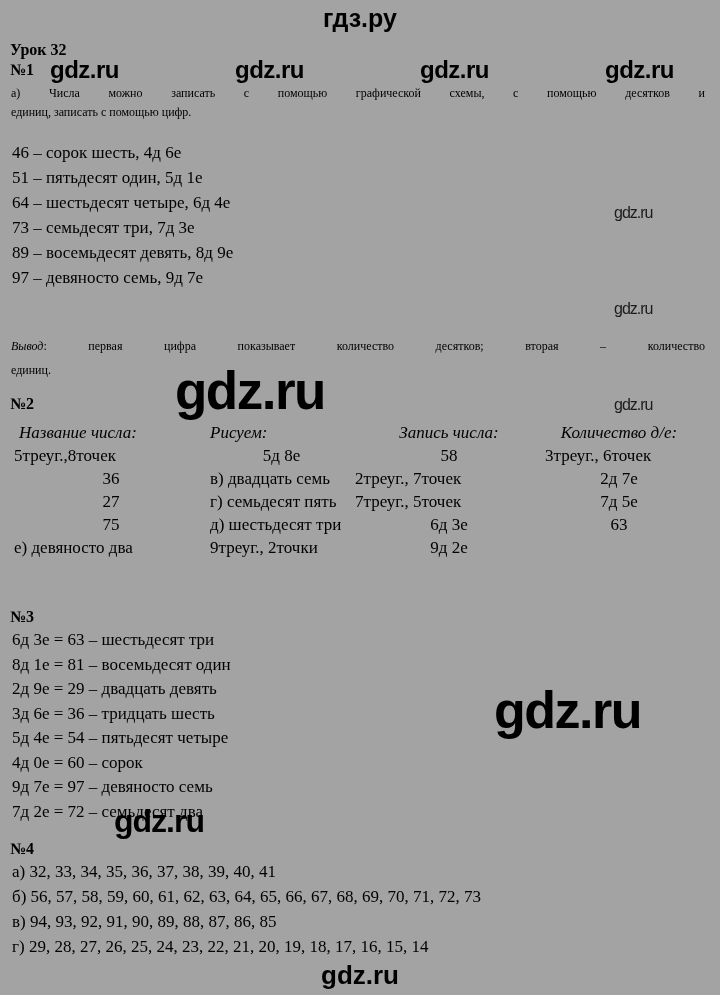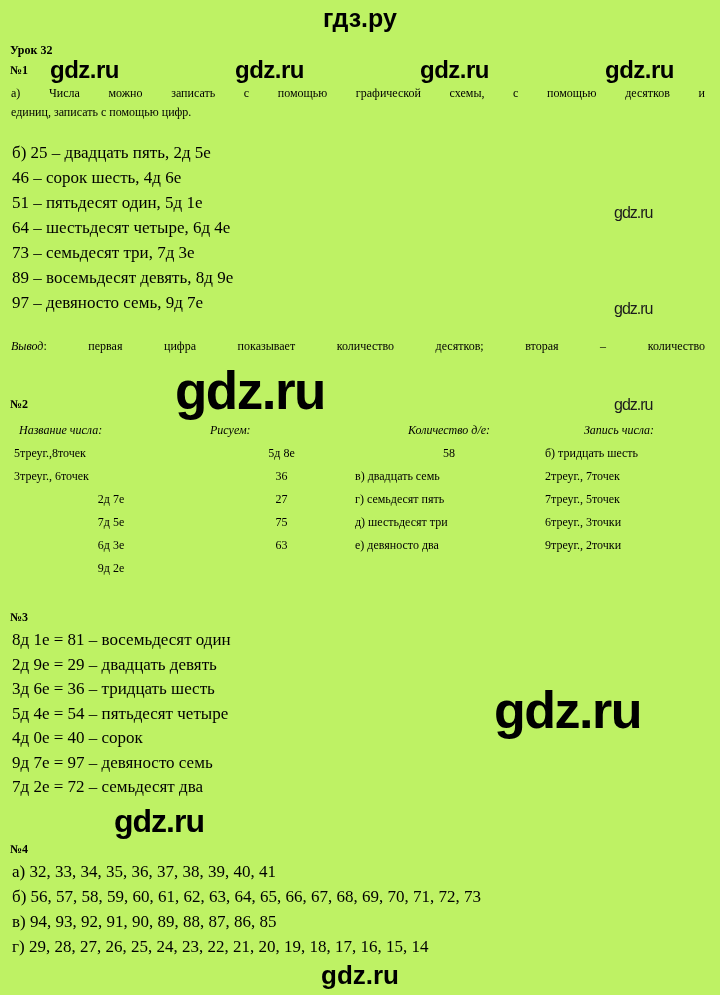--- a/index.html
+++ b/index.html
@@ -1,55 +1,55 @@
 <!DOCTYPE html>
 <html><head>
 <meta charset="utf-8">
 <style>
   * { margin: 0; padding: 0; box-sizing: border-box; }
   html, body { width: 720px; height: 995px; background: #ffffff; }
   body { position: relative; overflow: hidden; font-family: "Liberation Serif", serif; color: #000; }
-  .page { position: absolute; inset: 0; background: #bef264; }
+  .page { position: absolute; inset: 0; background: #a3a3a3; }
 
   
   .wm { position: absolute; font-family: "Liberation Sans", sans-serif; font-weight: bold; color: #000; white-space: nowrap; line-height: 1; }
   .site-header { top: 6px; left: 0; width: 720px; text-align: center; font-size: 25px; letter-spacing: 0px; }
   .site-footer { top: 962px; left: 0; width: 720px; text-align: center; font-size: 26px; }
   .wm-inline { top: 58px; font-size: 24px; letter-spacing: -0.5px; }
   .wm-i1 { left: 50px; } .wm-i2 { left: 235px; } .wm-i3 { left: 420px; } .wm-i4 { left: 605px; }
   .wm-small { font-weight: normal; font-size: 16px; letter-spacing: -1px; color: #1c1c1c; left: 614px; }
   .wm-s1 { top: 205px; } .wm-s2 { top: 301px; } .wm-s3 { top: 397px; }
   .wm-big1 { top: 364px; left: 175px; font-size: 53px; letter-spacing: -1.5px; }
   .wm-big2 { top: 684px; left: 494px; font-size: 52px; letter-spacing: -1.5px; }
   .wm-med  { top: 805px; left: 114px; font-size: 32px; letter-spacing: -1px; }
 
   
   .doc { position: absolute; font-size: 17px; line-height: 25px; }
-  .bold-serif { font-weight: bold; font-size: 12px; line-height: 20px; }
+  .bold-serif { font-weight: bold; font-size: 16px; line-height: 20px; }
   .lesson-title { top: 40px; left: 10px; }
   .t1-num { top: 60px; left: 10px; }
   .t2-num { top: 394px; left: 10px; }
   .t3-num { top: 607px; left: 10px; }
   .t4-num { top: 839px; left: 10px; }
 
   .para-line { position: absolute; left: 11px; width: 694px; font-size: 12px; line-height: 19px; }
   .jf { text-align: justify; text-align-last: justify; }
   .pa-1 { top: 84px; } .pa-2 { top: 103px; }
   .concl-1 { top: 337px; } .concl-2 { top: 361px; }
   .concl-label { font-style: italic; }
 
   .lines { position: absolute; left: 12px; }
   .t1-lines { top: 140px; }
   .t3-lines { top: 628px; line-height: 24.5px; }
   .t4-lines { top: 859px; }
   .lines div { white-space: nowrap; }
 
   
   .t2-table { position: absolute; top: 423px; left: 13px; width: 694px; display: grid;
-              grid-template-columns: 196px 145px 190px 150px; grid-auto-rows: 23px; font-size: 12px; }
+              grid-template-columns: 196px 145px 190px 150px; grid-auto-rows: 23px; font-size: 17px; }
   .t2-table .hdr { font-style: italic; }
   .c1 { text-align: left; padding-left: 6px; }
   .c1.cell { padding-left: 1px; }
   .c2 { text-align: left; padding-left: 1px; }
   .c3, .c4 { text-align: center; }
   .t2-table div { white-space: nowrap; overflow: visible; }
 </style>
 </head>
 <body>
 
@@ -71,73 +71,72 @@
   <span class="wm wm-big2">gdz.ru</span>
   <span class="wm wm-med">gdz.ru</span>
 
   <div class="doc bold-serif lesson-title">Урок 32</div>
 
   <div class="doc bold-serif t1-num">№1</div>
   <div class="para-line jf pa-1">а) Числа можно записать с помощью графической схемы, с помощью десятков и</div>
   <div class="para-line pa-2">единиц, записать с помощью цифр.</div>
 
   <div class="lines doc t1-lines">
-    <div>б) 25 – двадцать пять, 2д 5е</div>
     <div>46 – сорок шесть, 4д 6е</div>
     <div>51 – пятьдесят один, 5д 1е</div>
     <div>64 – шестьдесят четыре, 6д 4е</div>
     <div>73 – семьдесят три, 7д 3е</div>
     <div>89 – восемьдесят девять, 8д 9е</div>
     <div>97 – девяносто семь, 9д 7е</div>
   </div>
 
   <div class="para-line jf concl-1"><span class="concl-label">Вывод</span><span>: первая цифра показывает количество десятков; вторая – количество</span></div>
+  <div class="para-line concl-2">единиц.</div>
 
   <div class="doc bold-serif t2-num">№2</div>
   <div class="t2-table">
     <div class="hdr c1">Название числа:</div>
     <div class="hdr c2">Рисуем:</div>
+    <div class="hdr c4">Запись числа:</div>
     <div class="hdr c3">Количество д/е:</div>
-    <div class="hdr c4">Запись числа:</div>
 
     <div class="cell c2">5треуг.,8точек</div>
     <div class="cell c3">5д 8е</div>
     <div class="cell c4">58</div>
 
-    <div class="cell c1">б) тридцать шесть</div>
     <div class="cell c2">3треуг., 6точек</div>
     <div class="cell c4">36</div>
 
     <div class="cell c1">в) двадцать семь</div>
     <div class="cell c2">2треуг., 7точек</div>
     <div class="cell c3">2д 7е</div>
     <div class="cell c4">27</div>
 
     <div class="cell c1">г) семьдесят пять</div>
     <div class="cell c2">7треуг., 5точек</div>
     <div class="cell c3">7д 5е</div>
     <div class="cell c4">75</div>
 
     <div class="cell c1">д) шестьдесят три</div>
-    <div class="cell c2">6треуг., 3точки</div>
     <div class="cell c3">6д 3е</div>
     <div class="cell c4">63</div>
 
     <div class="cell c1">е) девяносто два</div>
     <div class="cell c2">9треуг., 2точки</div>
     <div class="cell c3">9д 2е</div>
   </div>
 
   <div class="doc bold-serif t3-num">№3</div>
   <div class="lines doc t3-lines">
+    <div>6д 3е = 63 – шестьдесят три</div>
     <div>8д 1е = 81 – восемьдесят один</div>
     <div>2д 9е = 29 – двадцать девять</div>
     <div>3д 6е = 36 – тридцать шесть</div>
     <div>5д 4е = 54 – пятьдесят четыре</div>
-    <div>4д 0е = 40 – сорок</div>
+    <div>4д 0е = 60 – сорок</div>
     <div>9д 7е = 97 – девяносто семь</div>
     <div>7д 2е = 72 – семьдесят два</div>
   </div>
 
   <div class="doc bold-serif t4-num">№4</div>
   <div class="lines doc t4-lines">
     <div>а) 32, 33, 34, 35, 36, 37, 38, 39, 40, 41</div>
     <div>б) 56, 57, 58, 59, 60, 61, 62, 63, 64, 65, 66, 67, 68, 69, 70, 71, 72, 73</div>
     <div>в) 94, 93, 92, 91, 90, 89, 88, 87, 86, 85</div>
     <div>г) 29, 28, 27, 26, 25, 24, 23, 22, 21, 20, 19, 18, 17, 16, 15, 14</div>

